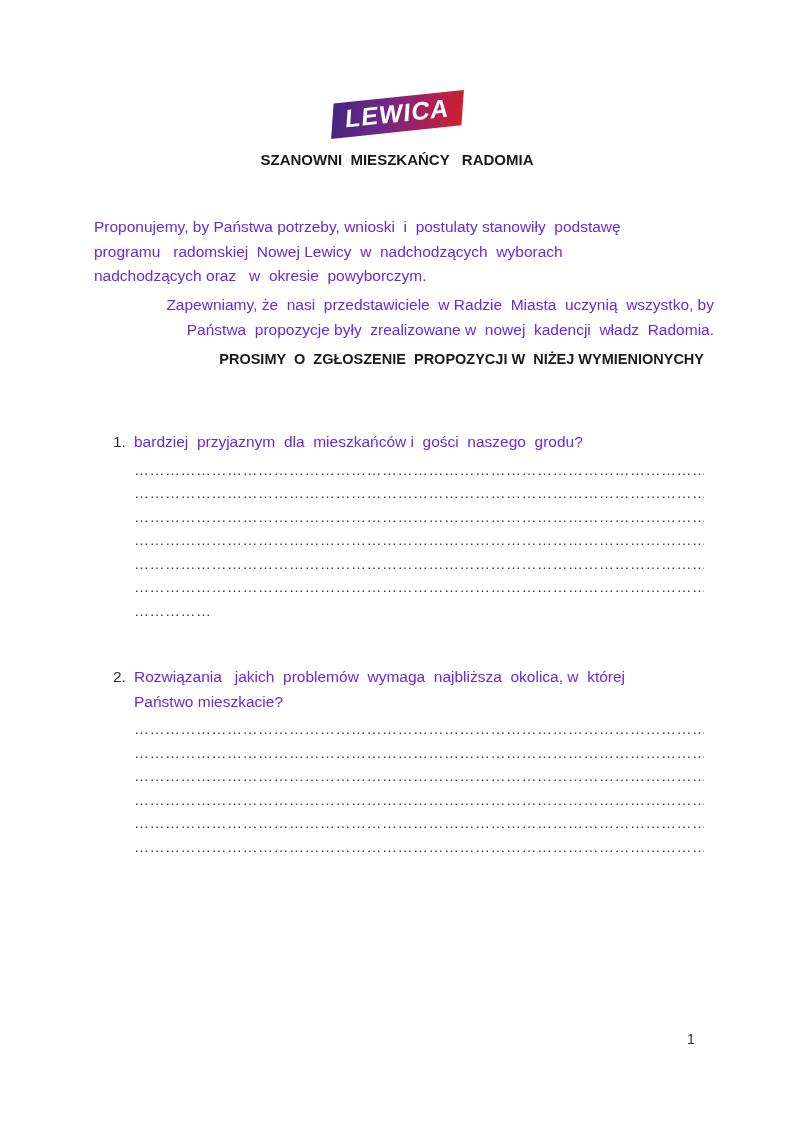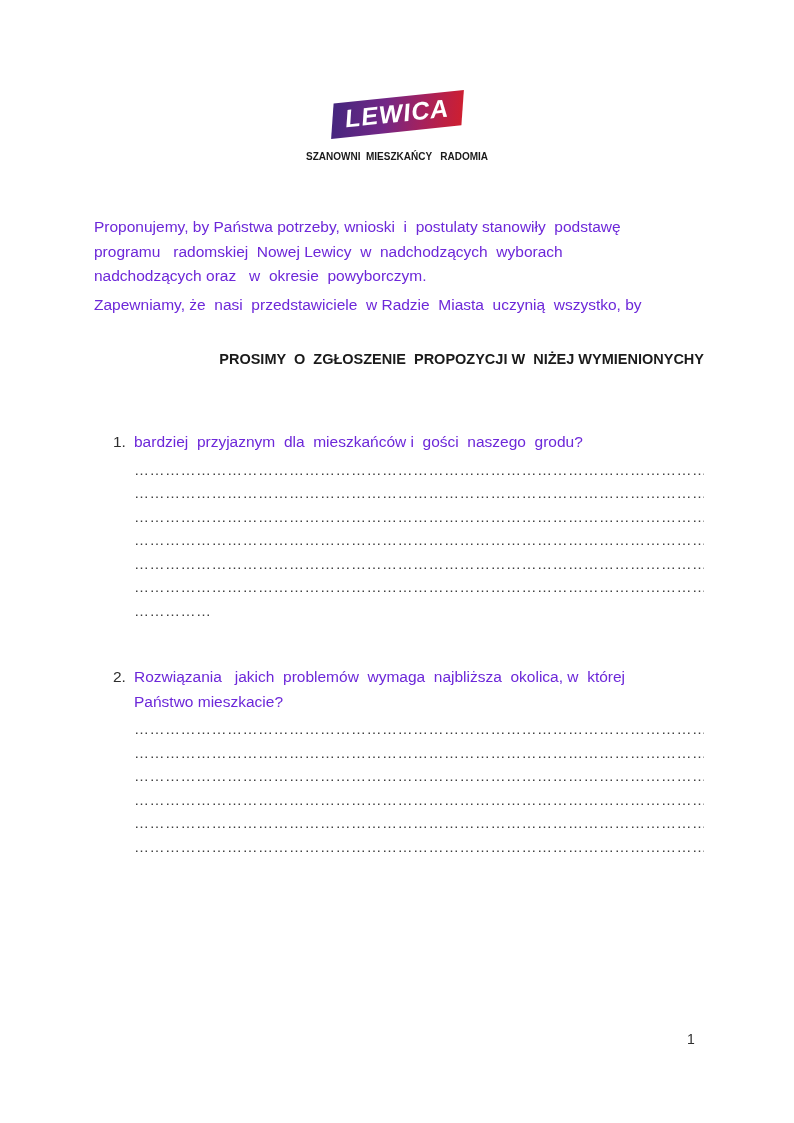--- a/index.html
+++ b/index.html
@@ -39,21 +39,21 @@
   }
 
   
   .doc-title {
     position: absolute;
     top: 151px;
     left: 0;
     width: 100%;
     text-align: center;
     font-weight: bold;
-    font-size: 10px;
+    font-size: 15px;
     color: #1a1a1a;
     white-space: pre-wrap;
   }
   .section-heading {
     position: absolute;
     top: 347px;
     left: 94px;
     width: 610px;
     text-align: right;
     font-weight: bold;
@@ -61,21 +61,21 @@
     color: #1a1a1a;
   }
   .section-heading .h-line {
     white-space: pre-wrap;
     line-height: 24px;
   }
 
   
   .paragraph { position: absolute; left: 94px; width: 620px; }
   .p1 { top: 215px; }
-  .p2 { top: 293px; }
+  .p2 { top: 293px; text-align: right; }
   .p-line {
     white-space: pre-wrap;
     font-size: 15.5px;
     line-height: 24.5px;
     color: #6d28d9;
   }
 
   
   .question { position: absolute; left: 113px; width: 600px; }
   .q1 { top: 430px; }
@@ -124,20 +124,21 @@
   <div class="doc-title">SZANOWNI  MIESZKAŃCY   RADOMIA</div>
 
   <div class="paragraph p1">
     <div class="p-line">Proponujemy, by Państwa potrzeby, wnioski  i  postulaty stanowiły  podstawę</div>
     <div class="p-line">programu   radomskiej  Nowej Lewicy  w  nadchodzących  wyborach</div>
     <div class="p-line">nadchodzących oraz   w  okresie  powyborczym.</div>
   </div>
 
   <div class="paragraph p2">
     <div class="p-line">Zapewniamy, że  nasi  przedstawiciele  w Radzie  Miasta  uczynią  wszystko, by</div>
+    <div class="p-line">Państwa  propozycje były  zrealizowane w  nowej  kadencji  władz  Radomia.</div>
   </div>
 
   <div class="section-heading">
     <div class="h-line">PROSIMY  O  ZGŁOSZENIE  PROPOZYCJI W  NIŻEJ WYMIENIONYCHY</div>
   </div>
 
   <div class="question q1">
     <div class="q-row">
       <div class="q-num">1.</div>
       <div class="q-text">

